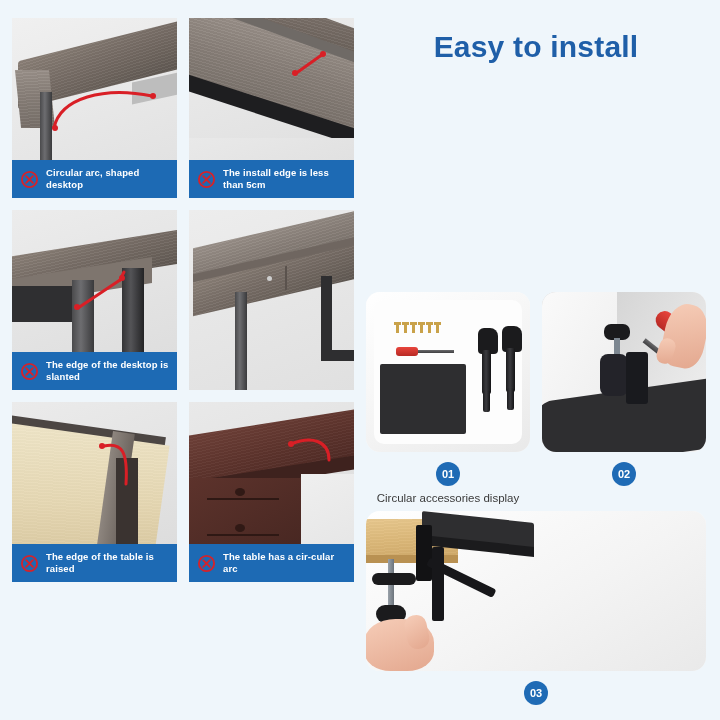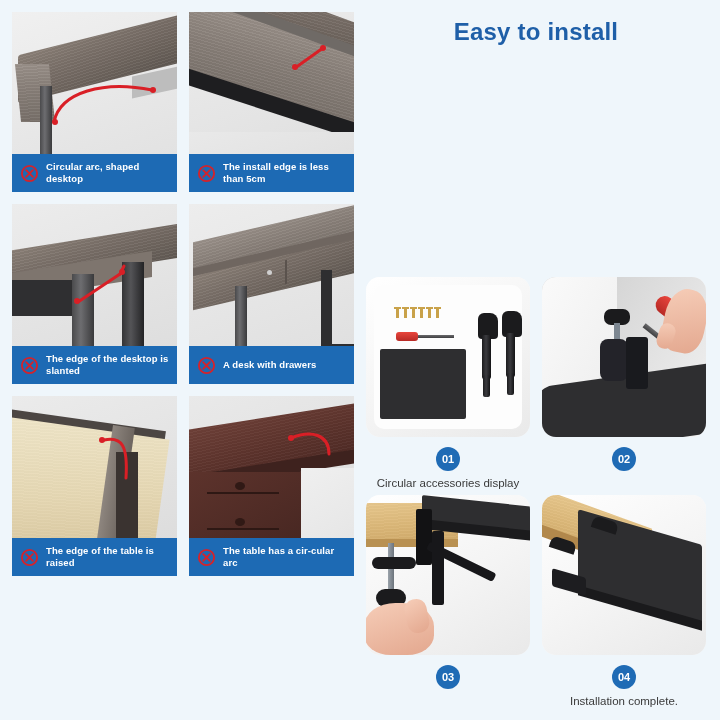--- a/index.html
+++ b/index.html
@@ -10,20 +10,21 @@
     overflow:hidden;
   }
   .page { position:relative; width:720px; height:720px; display:flex; }
 
   
   .left-col {
     width:360px; height:604px;
     padding:12px 6px 28px 12px;
     display:flex; flex-direction:column;
     gap:12px;
+    margin-top:6px;
   }
   .bad-row { display:flex; gap:12px; flex:1; }
   .bad-card {
     flex:1; position:relative;
     background:#e8e8e8;
     display:flex; flex-direction:column;
     overflow:hidden;
   }
   .bad-photo { position:relative; flex:1; overflow:hidden; background:#e9e9e9; }
   .bad-caption {
@@ -57,24 +58,24 @@
 
   
   .right-col {
     width:360px; height:720px;
     background:#eff6fb;
     padding:8px 14px 10px 6px;
     display:flex; flex-direction:column;
   }
   .headline {
     color:#1f5fa8;
-    font-size:24px; font-weight:bold;
+    font-size:30px; font-weight:bold;
     text-align:center;
     letter-spacing:.2px;
-    margin:10px 0 16px 0;
+    margin:22px 0 16px 0;
   }
   .steps-grid { display:flex; flex-direction:column; gap:4px; flex:1;justify-content:flex-end; }
   .steps-row { display:flex; gap:12px; }
   .step { flex:1; display:flex; flex-direction:column; align-items:center; }
   .step-photo {
     width:100%; height:160px;
     border-radius:14px;
     position:relative; overflow:hidden;
     background:#fbfbfb;
   }
@@ -214,29 +215,20 @@
           <div style="position:absolute;left:4px;top:44px;width:176px;height:16px;transform:skewY(-13deg);background:#6f6660;"></div>
           <div style="position:absolute;left:4px;top:52px;width:176px;height:34px;transform:skewY(-13deg);" class="wood-dark">
               <div class="grain"></div>
             </div>
           <div style="position:absolute;left:96px;top:56px;width:2px;height:24px;background:#5a524d;transform:skewY(-13deg);"></div>
           <div style="position:absolute;left:78px;top:66px;width:5px;height:5px;border-radius:50%;background:#cfcfcf;"></div>
           <div style="position:absolute;left:46px;top:82px;width:12px;height:100px;" class="metal"></div>
           <div style="position:absolute;left:132px;top:66px;width:11px;height:80px;background:#2e2e30;"></div>
           <div style="position:absolute;left:132px;top:140px;width:48px;height:11px;background:#2e2e30;border-radius:0 0 8px 0;"></div>
         </div>
-        <div class="bad-caption">
-          <span class="xmark">
-            <svg width="19" height="19" viewBox="0 0 20 20">
-                <circle cx="10" cy="10" r="8" fill="none" stroke="#d4232b" stroke-width="2"></circle>
-                <path d="M6.5 6.5 L13.5 13.5 M13.5 6.5 L6.5 13.5" stroke="#d4232b" stroke-width="2" stroke-linecap="round"></path>
-              </svg>
-          </span>
-          <span class="bad-caption-text">A desk with drawers</span>
-        </div>
       </div>
     </div>
 
     <div class="bad-row">
 
       <div class="bad-card">
         <div class="bad-photo">
           <div style="position:absolute;inset:0;background:linear-gradient(160deg,#ebebeb,#dddddd);"></div>
           <div style="position:absolute;left:-6px;top:24px;width:160px;height:10px;transform:rotate(8deg);background:#4c4643;"></div>
           <div style="position:absolute;left:-10px;top:32px;width:160px;height:120px;transform:rotate(8deg);" class="wood-light">
@@ -374,35 +366,16 @@
             <div style="position:absolute;left:22px;top:48px;width:6px;height:50px;background:linear-gradient(90deg,#9aa2aa,#6c747c);"></div>
             <div style="position:absolute;left:6px;top:62px;width:44px;height:12px;background:#1b1b1d;border-radius:8px;"></div>
             <div class="knob" style="left:10px;top:94px;width:30px;height:18px;border-radius:9px;"></div>
 
             <div class="hand skin" style="left:-2px;top:108px;width:70px;height:52px;"></div>
             <div class="skin" style="position:absolute;left:40px;top:104px;width:22px;height:34px;border-radius:10px;transform:rotate(-12deg);"></div>
           </div>
           <div class="badge">03</div>
         </div>
 
-        <div class="step">
-          <div class="step-photo">
-            <div class="ph-bg-white"></div>
-
-            <div class="wood-pine" style="position:absolute;left:-10px;top:12px;width:120px;height:46px;transform:skewY(20deg);">
-                <div class="grain" style="opacity:.35"></div>
-              </div>
-            <div style="position:absolute;left:-10px;top:48px;width:120px;height:12px;background:#b2884c;transform:skewY(20deg);"></div>
-
-            <div class="plate" style="left:36px;top:32px;width:124px;height:84px;transform:skewY(16deg);border-radius:3px;"></div>
-            <div style="position:absolute;left:36px;top:108px;width:124px;height:10px;background:#1a1a1c;transform:skewY(16deg);"></div>
-
-            <div style="position:absolute;left:8px;top:44px;width:26px;height:12px;background:#1b1b1d;border-radius:7px 7px 0 0;transform:rotate(18deg);"></div>
-            <div style="position:absolute;left:50px;top:24px;width:26px;height:12px;background:#1b1b1d;border-radius:7px 7px 0 0;transform:rotate(18deg);"></div>
-            <div style="position:absolute;left:10px;top:78px;width:34px;height:18px;background:#1d1d20;border-radius:3px;transform:skewY(16deg);"></div>
-          </div>
-          <div class="badge">04</div>
-          <div class="step-text">Installation complete.</div>
-        </div>
       </div>
     </div>
   </div>
 </div>
 
 </body></html>

